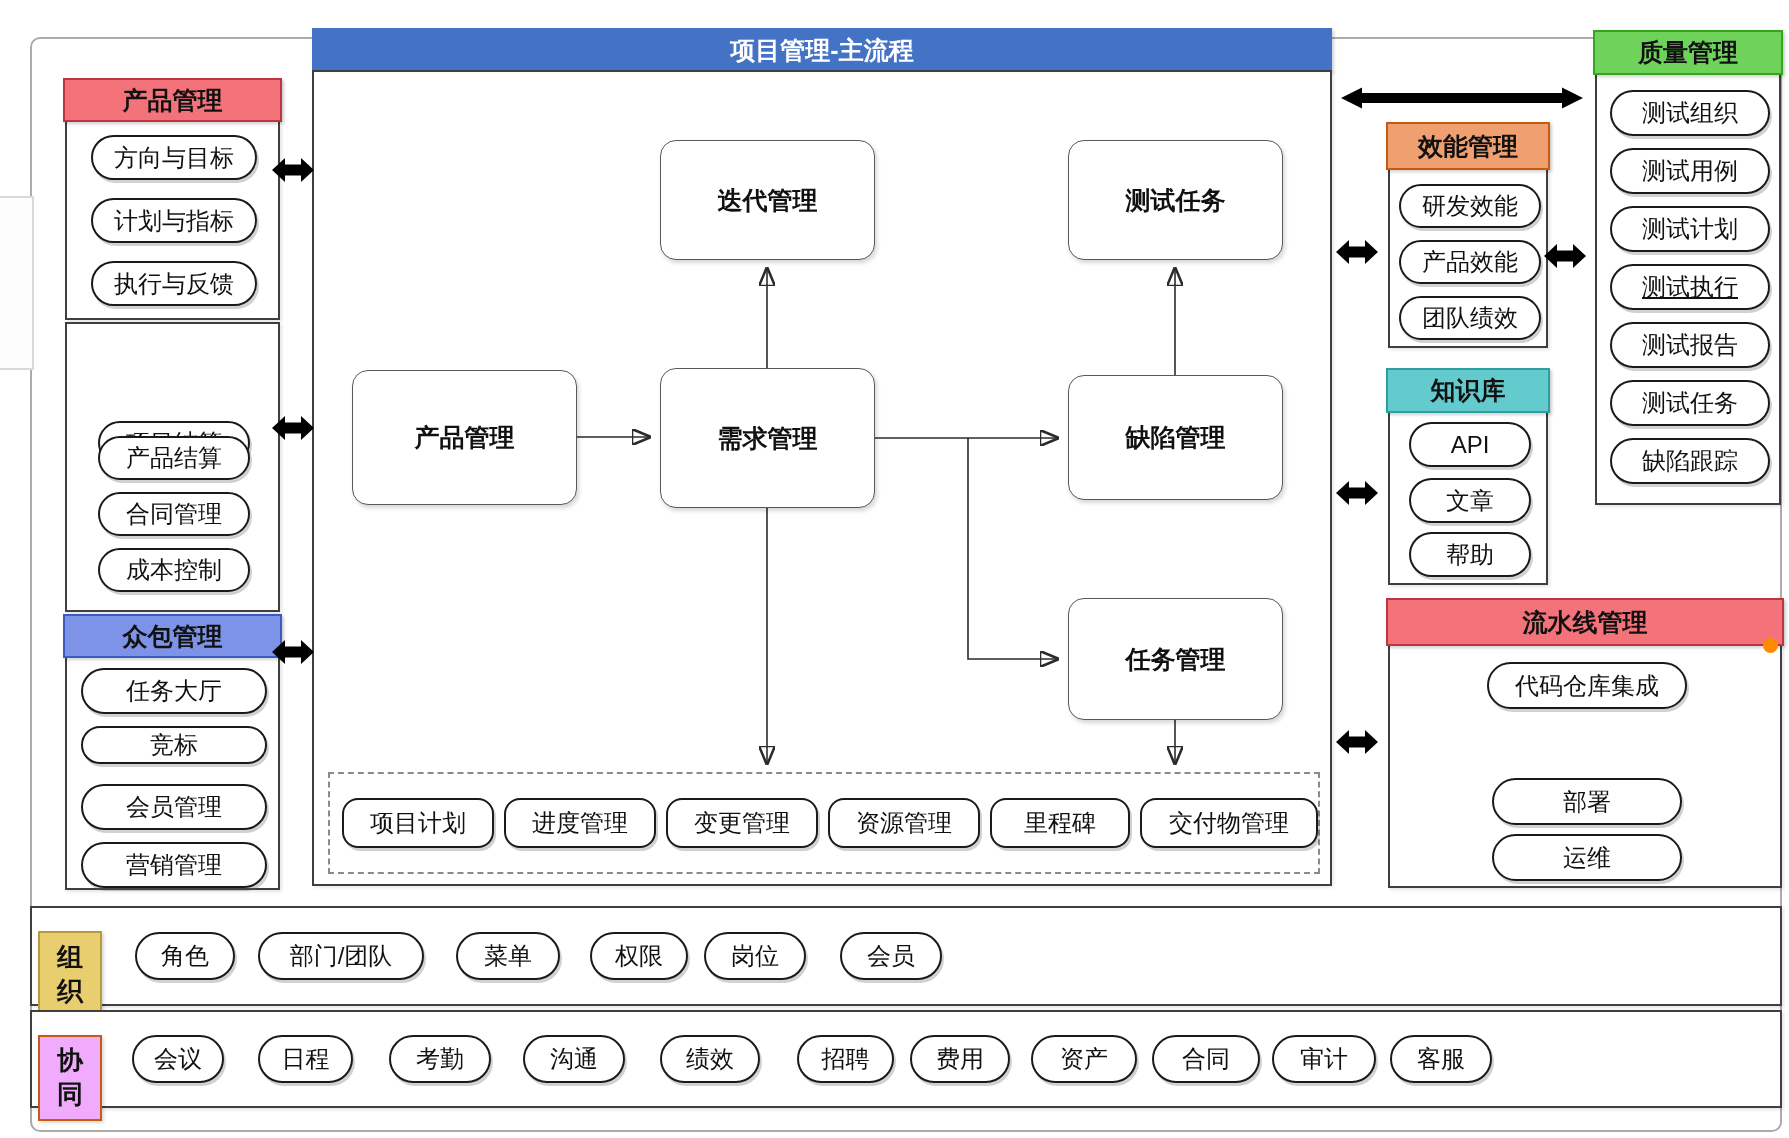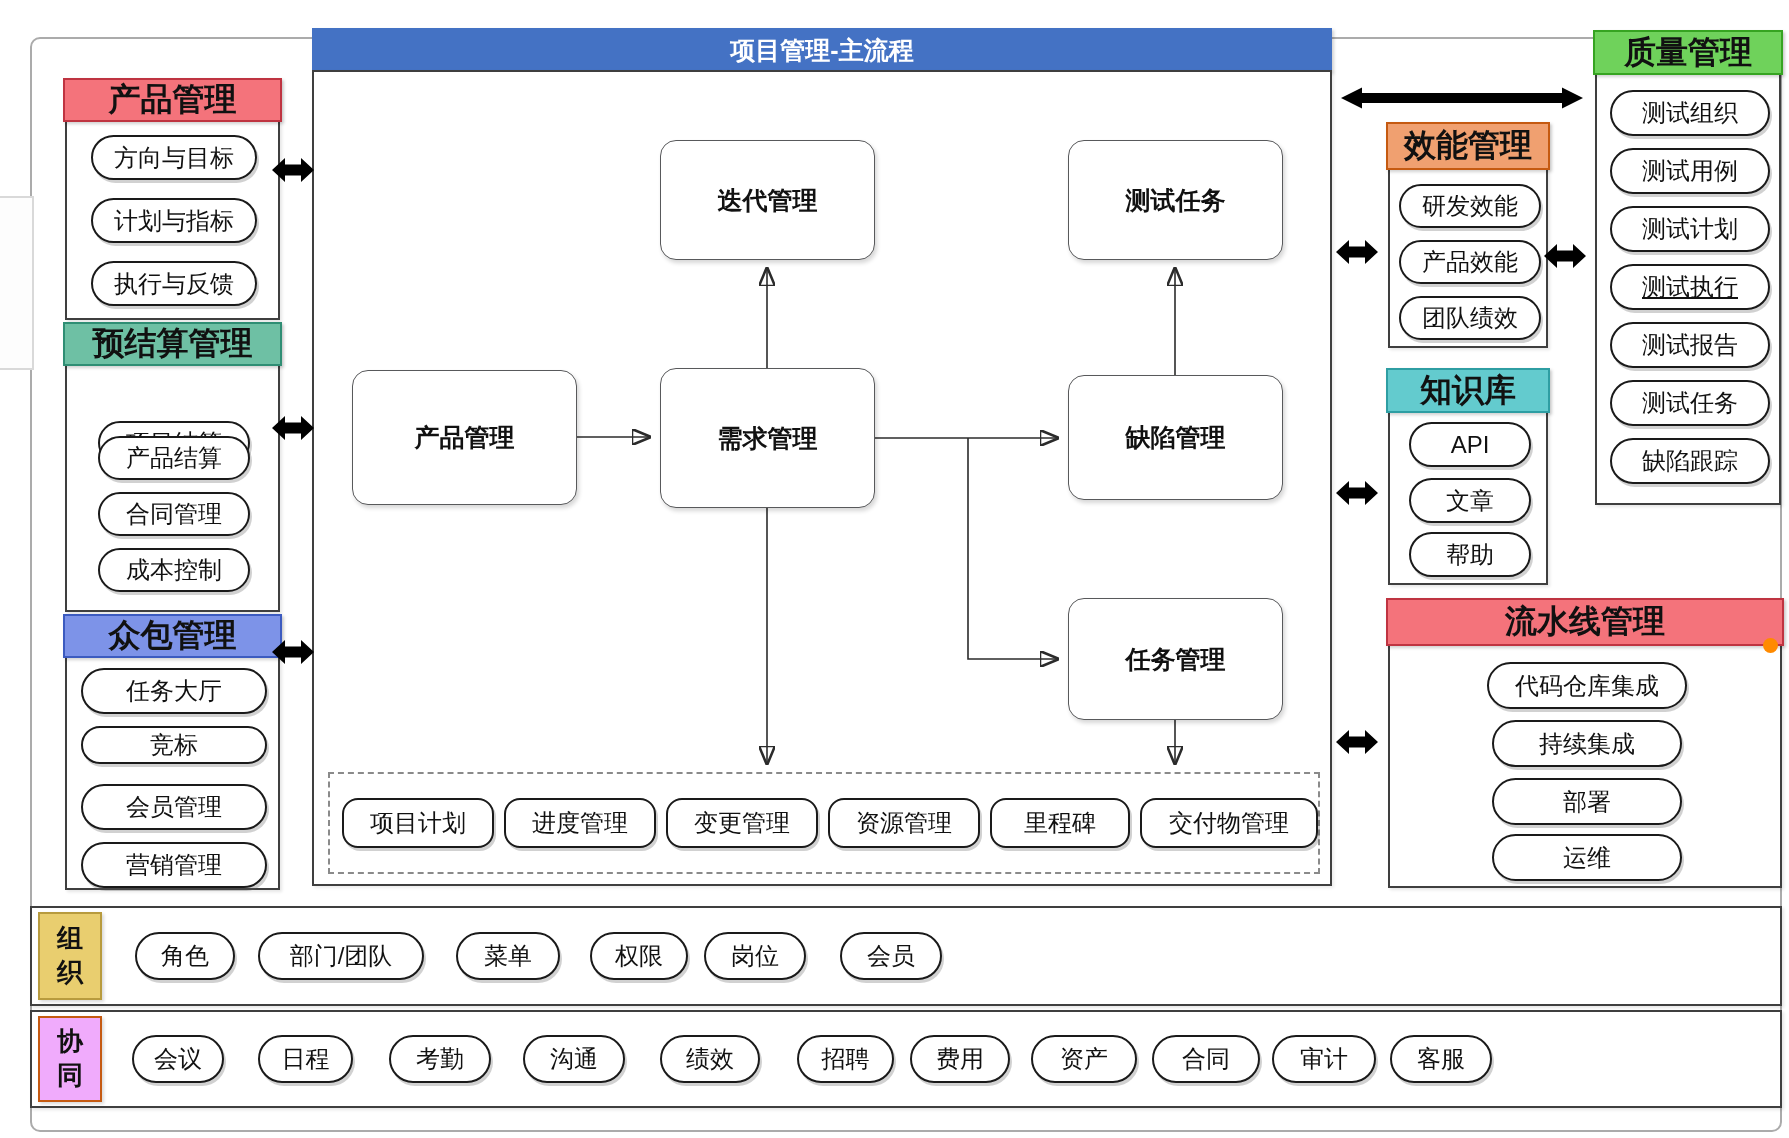--- a/index.html
+++ b/index.html
@@ -2,35 +2,35 @@
 <html><head>
 <meta charset="utf-8">
 <style>
   html,body{margin:0;padding:0;background:#fff;}
   body{position:relative;width:1789px;height:1138px;overflow:hidden;
        font-family:"Liberation Sans","DejaVu Sans",sans-serif;color:#111;}
   .abs{position:absolute;box-sizing:border-box;}
   .frame{border:2px solid #ABABAB;border-radius:10px;background:#fff;}
   .section{background:#fff;border:2px solid #3F3F3F;box-shadow:2px 2px 3px rgba(0,0,0,.10);}
   .sec-header{position:absolute;left:-4px;right:-4px;top:-2px;border:2.5px solid;
-      display:flex;align-items:center;justify-content:center;font-weight:bold;font-size:32px;
+      display:flex;align-items:center;justify-content:center;font-weight:bold;font-size:25px;
       box-shadow:2px 2px 3px rgba(0,0,0,.18);box-sizing:border-box;}
   .pill{position:absolute;background:#fff;border:2.5px solid #1a1a1a;border-radius:26px;
       display:flex;align-items:center;justify-content:center;font-size:24px;
       box-shadow:2px 3px 0 rgba(90,90,90,.28);box-sizing:border-box;white-space:nowrap;}
   .pill.sq{border-radius:16px;}
   .node{position:absolute;background:#fff;border:1.5px solid #58595B;border-radius:16px;
       display:flex;align-items:center;justify-content:center;font-weight:bold;font-size:25px;
       box-shadow:2px 3px 4px rgba(0,0,0,.16);box-sizing:border-box;}
   .dashed-box{border:2.5px dashed #8A8A8A;background:transparent;}
   .main-header{display:flex;align-items:center;justify-content:center;font-weight:bold;font-size:25px;
       box-shadow:2px 2px 3px rgba(0,0,0,.18);}
   .row-box{background:#fff;border:2px solid #3F3F3F;box-shadow:2px 2px 3px rgba(0,0,0,.10);}
   .v-label{display:flex;align-items:center;justify-content:center;border:2.5px solid;
-      font-weight:bold;font-size:26px;box-sizing:border-box;box-shadow:2px 2px 3px rgba(0,0,0,.15);}
+      font-weight:bold;font-size:26px;box-sizing:border-box;box-shadow:2px 2px 3px rgba(0,0,0,.15);margin-top:19px;}
   .v-label span{width:28px;word-break:break-all;text-align:center;line-height:1.3;}
   svg.dbl{position:absolute;overflow:visible;}
   #connectors{position:absolute;left:0;top:0;pointer-events:none;}
   #connectors line,#connectors path{stroke:#2b2b2b;stroke-width:1.6;fill:none;}
 </style>
 </head>
 <body>
 
 <svg width="0" height="0" style="position:absolute">
   <defs>
@@ -47,21 +47,20 @@
 <div class="abs" style="left:-6px;top:196px;width:40px;height:174px;background:#FDFDFD;border:2px solid #D9D9D9;"></div>
 
 <div class="abs section" style="left:65px;top:78px;width:215px;height:242px;">
   <div class="sec-header" style="height: 44px; background-color: rgb(244, 115, 123); border-color: rgb(191, 52, 65);">产品管理</div>
   <div class="pill" style="left:24px;top:55px;width:166px;height:45px;">方向与目标</div>
   <div class="pill" style="left:24px;top:118px;width:166px;height:45px;">计划与指标</div>
   <div class="pill" style="left:24px;top:181px;width:166px;height:45px;">执行与反馈</div>
 </div>
 
 <div class="abs section" style="left:65px;top:322px;width:215px;height:290px;">
-  <div class="sec-header" style="height: 44px; background-color: rgb(110, 192, 164); border-color: rgb(47, 142, 116);">预结算管理</div>
   <div class="pill" style="left:31px;top:56px;width:152px;height:44px;margin-top:41px;">项目结算</div>
   <div class="pill" style="left:31px;top:112px;width:152px;height:44px;">产品结算</div>
   <div class="pill" style="left:31px;top:168px;width:152px;height:44px;">合同管理</div>
   <div class="pill" style="left:31px;top:224px;width:152px;height:44px;">成本控制</div>
 </div>
 
 <div class="abs section" style="left:65px;top:614px;width:215px;height:276px;">
   <div class="sec-header" style="height: 44px; background-color: rgb(125, 147, 232); border-color: rgb(60, 91, 192);">众包管理</div>
   <div class="pill" style="left:14px;top:52px;width:186px;height:46px;">任务大厅</div>
   <div class="pill" style="left:14px;top:110px;width:186px;height:38px;">竞标</div>
@@ -124,21 +123,20 @@
   <div class="pill" style="left:13px;top:232px;width:160px;height:46px;text-decoration:underline;">测试执行</div>
   <div class="pill" style="left:13px;top:290px;width:160px;height:46px;">测试报告</div>
   <div class="pill" style="left:13px;top:348px;width:160px;height:46px;">测试任务</div>
   <div class="pill" style="left:13px;top:406px;width:160px;height:46px;">缺陷跟踪</div>
 </div>
 
 <div class="abs section" style="left:1388px;top:598px;width:394px;height:290px;">
   <div class="sec-header" style="height: 48px; background-color: rgb(244, 115, 123); border-color: rgb(191, 52, 65);">流水线管理</div>
   <div style="position: absolute; right: 2px; top: 38px; width: 15px; height: 15px; border-radius: 50%; z-index: 5; background-color: rgb(255, 138, 0);"></div>
   <div class="pill" style="left:97px;top:62px;width:200px;height:47px;">代码仓库集成</div>
-  <div class="pill" style="left:102px;top:120px;width:190px;height:47px;">持续集成</div>
   <div class="pill" style="left:102px;top:178px;width:190px;height:47px;">部署</div>
   <div class="pill" style="left:102px;top:234px;width:190px;height:47px;">运维</div>
 </div>
 
 <div class="abs row-box" style="left:30px;top:906px;width:1752px;height:100px;"></div>
 <div class="abs v-label" style="left: 38px; top: 912px; width: 64px; height: 88px; background-color: rgb(233, 206, 111); border-color: rgb(184, 155, 62);">
   <span>组织</span>
 </div>
 <div class="pill abs" style="left:135px;top:932px;width:100px;height:48px;">角色</div>
 <div class="pill abs" style="left:258px;top:932px;width:166px;height:48px;">部门/团队</div>

